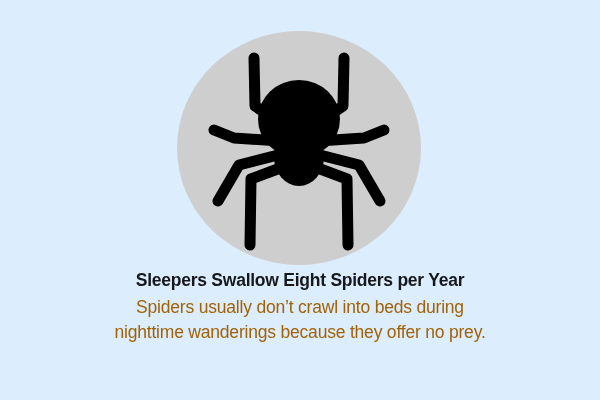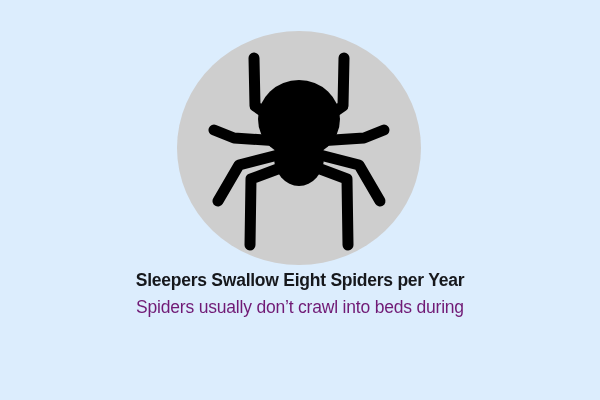--- a/index.html
+++ b/index.html
@@ -63,21 +63,21 @@
     letter-spacing: -0.25px;
     color: #16181c;
     line-height: 25px;
   }
   #body-copy {
     margin: 0;
     padding-top: 2px;
     font-size: 17.5px;
     font-weight: 400;
     letter-spacing: -0.2px;
-    color: #701a75;
+    color: #a16207;
     line-height: 25px;
   }
   #body-copy .line {
     display: block;
     white-space: nowrap;
   }
 </style>
 </head>
 <body>
 
@@ -109,16 +109,17 @@
       <ellipse cx="122" cy="126" rx="25" ry="29" fill="#000000"></ellipse>
 
       <ellipse cx="122" cy="88" rx="41" ry="39" fill="#000000"></ellipse>
     </svg>
   </div>
 
   <div id="caption">
     <h2 id="headline">Sleepers Swallow Eight Spiders per Year</h2>
     <p id="body-copy">
       <span class="line">Spiders usually don’t crawl into beds during</span>
+      <span class="line">nighttime wanderings because they offer no prey.</span>
     </p>
   </div>
 
 </div>
 
 </body></html>

